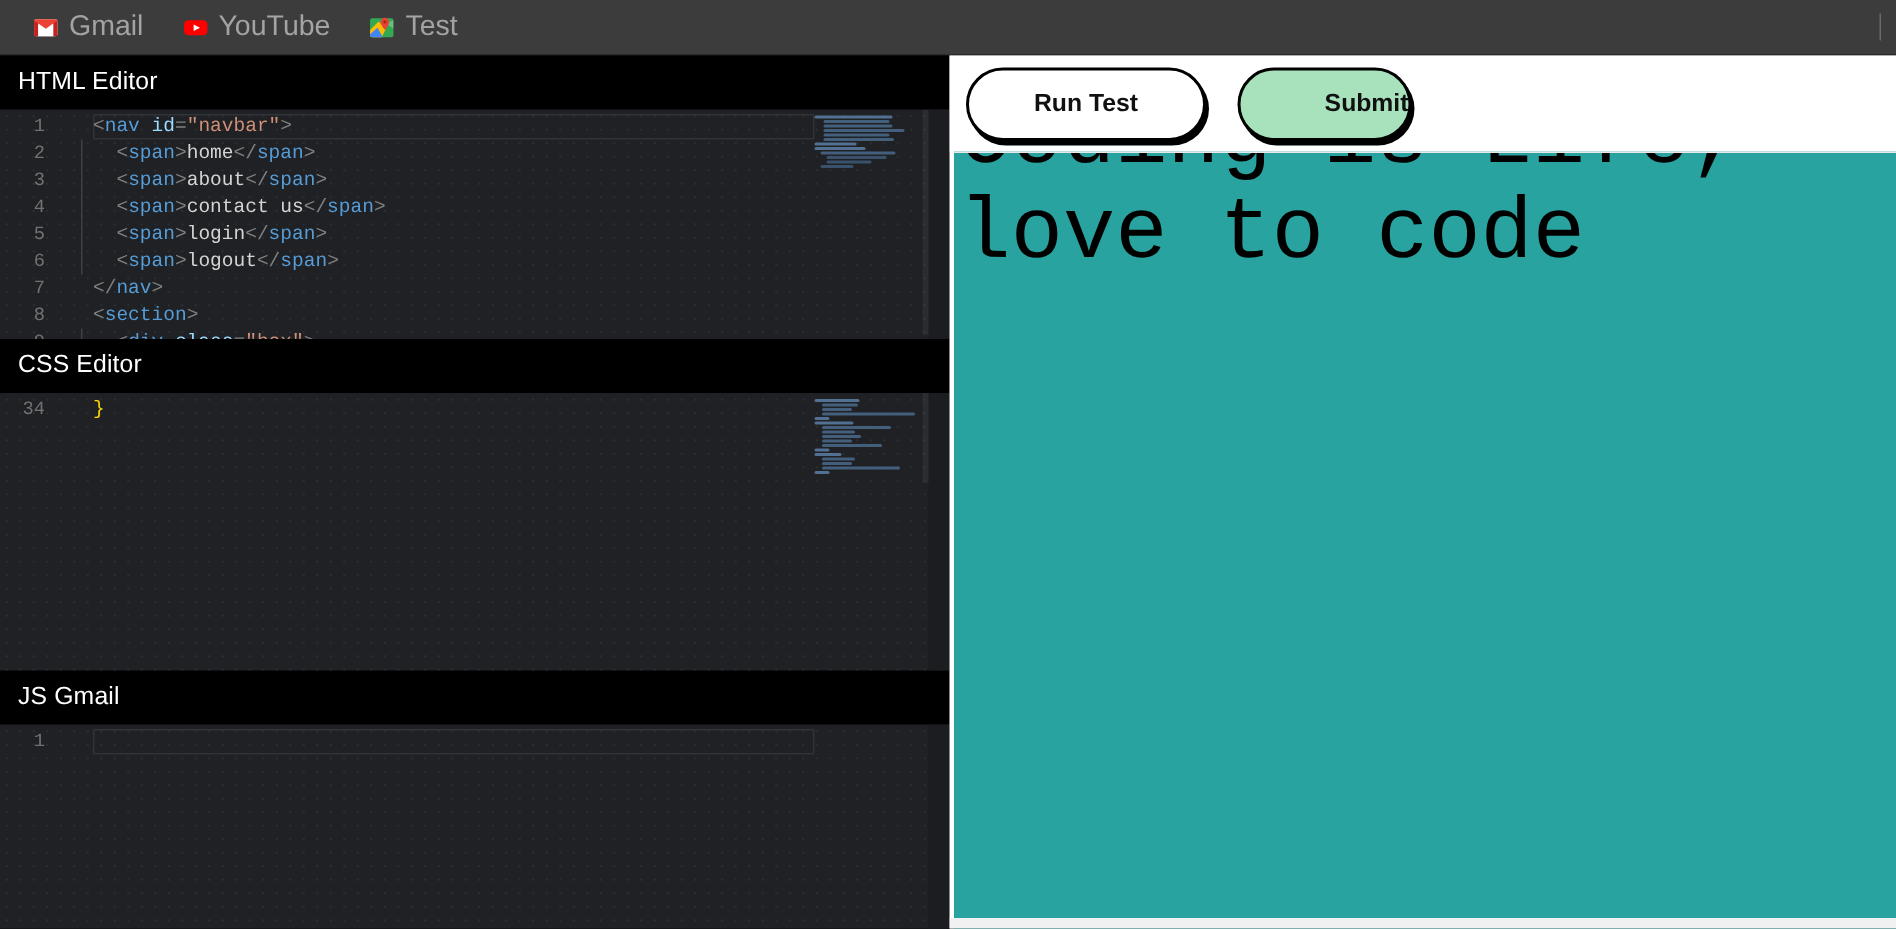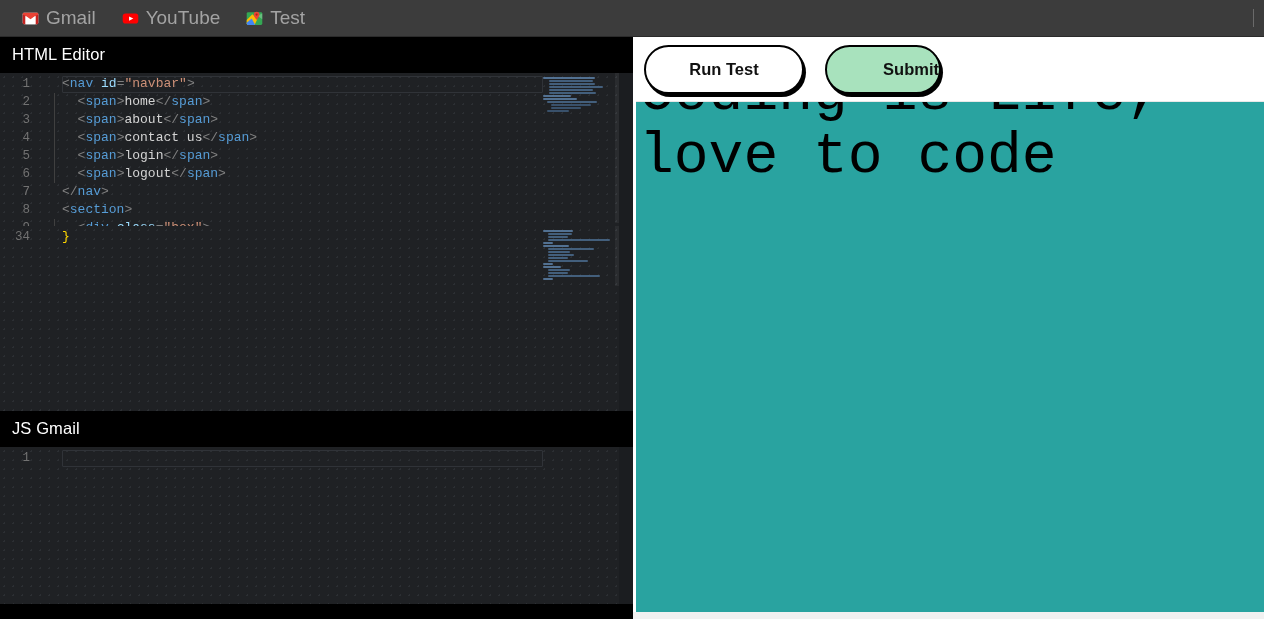--- a/index.html
+++ b/index.html
@@ -208,20 +208,21 @@
       <div class="mm-line" style="width:34px;background:#5b7fa6;"></div>
       <div class="mm-line" style="width:50px;background:#4a6a8c;margin-left:4px;"></div>
       <div class="mm-line" style="width:40px;background:#3e5a78;margin-left:8px;"></div>
       <div class="mm-line" style="width:30px;background:#3e5a78;margin-left:8px;"></div>
       <div class="mm-line" style="width:22px;background:#3e5a78;margin-left:4px;"></div>
     </div>
     <div class="mm-slider" style="height:150px;"></div>
     <div class="vscroll"></div>
   </div>
 
+  <div class="panel-title">CSS Editor</div>
   <div class="code-area" id="css-code">
     <div class="code-rows">
         <div class="crow"><div class="ln">34</div><div class="ctext"><span class="t-brace">}</span></div></div>
       </div>
     <div class="minimap">
       <div class="mm-line" style="width:30px;background:#5b7fa6;"></div>
       <div class="mm-line" style="width:24px;background:#4a6a8c;margin-left:5px;"></div>
       <div class="mm-line" style="width:20px;background:#4a6a8c;margin-left:5px;"></div>
       <div class="mm-line" style="width:62px;background:#4a6a8c;margin-left:5px;"></div>
       <div class="mm-line" style="width:10px;background:#5b7fa6;"></div>

